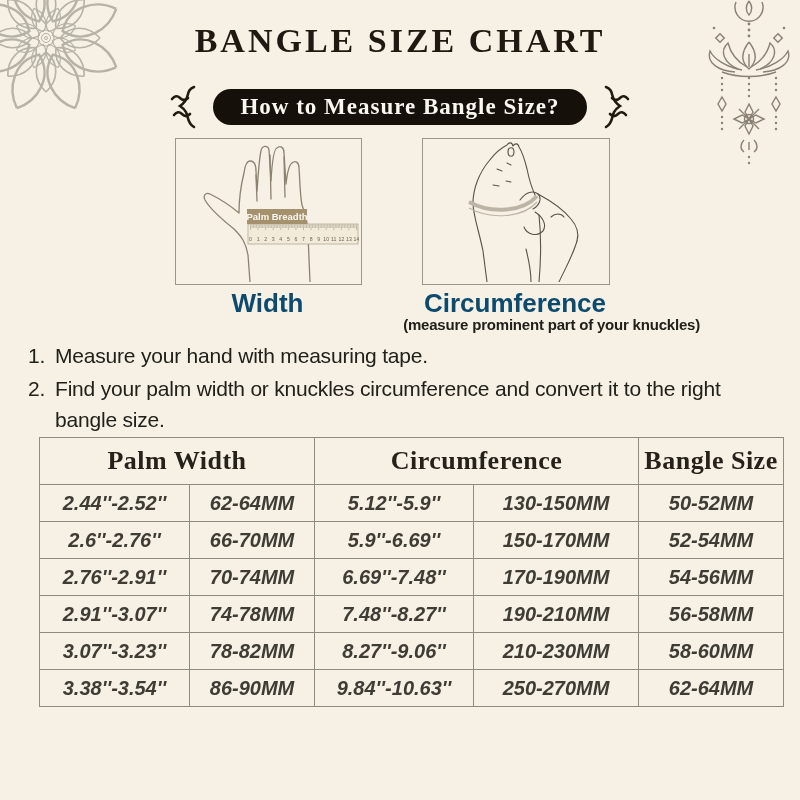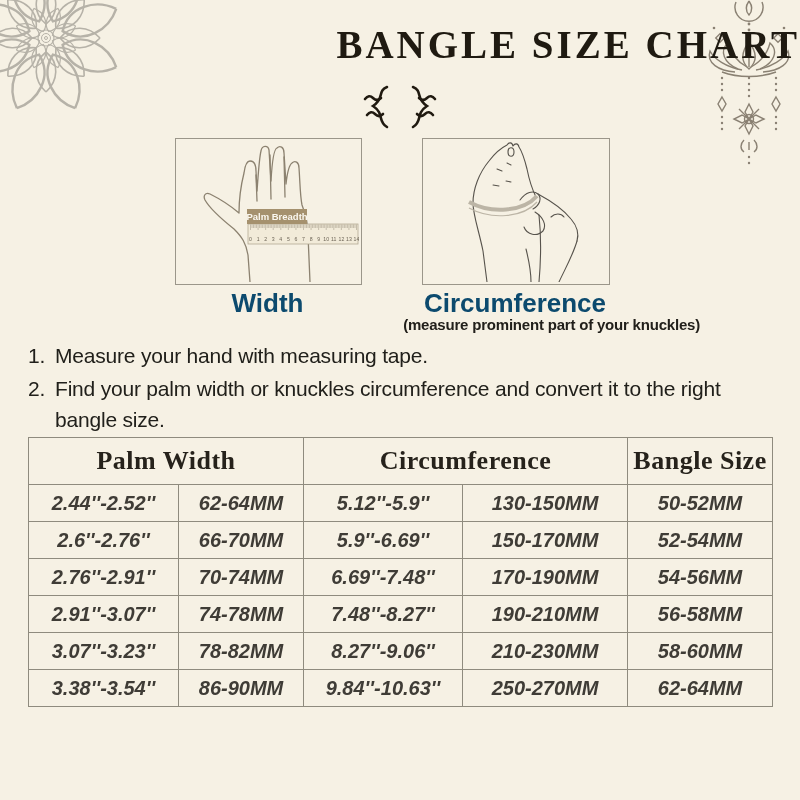--- a/index.html
+++ b/index.html
@@ -5,22 +5,22 @@
   html,body{margin:0;padding:0;}
   body{width:800px;height:800px;overflow:hidden;background:#f6f1e4;
        font-family:"Liberation Sans",sans-serif;}
   .page{position:relative;width:800px;height:800px;overflow:hidden;}
 
   
   .mandala{position:absolute;left:-14px;top:-14px;}
   .lotus{position:absolute;left:662px;top:0;}
 
   
-  .title{position:absolute;top:22px;left:0;width:800px;text-align:right;
-         font-family:"Liberation Serif",serif;font-weight:bold;font-size:39px;
+  .title{position:absolute;top:22px;left:0;width:800px;text-align:center;
+         font-family:"Liberation Serif",serif;font-weight:bold;font-size:34px;
          letter-spacing:3px;color:#1f1a11;}
 
   
   .banner-row{position:absolute;top:84px;left:0;width:800px;display:flex;
               justify-content:center;align-items:center;gap:12px;}
   .pill{background:#15110a;color:#faf7ee;border-radius:20px;padding:5px 27px;
         font-family:"Liberation Serif",serif;font-weight:bold;font-size:23px;
         letter-spacing:1px;white-space:nowrap;}
 
   
@@ -33,21 +33,21 @@
   .subcaption{position:absolute;left:330px;top:316px;width:370px;text-align:right;
               font-weight:bold;font-size:15px;color:#22201b;letter-spacing:-0.2px;}
 
   
   .instructions{position:absolute;left:28px;top:340px;width:748px;
                 font-size:21px;color:#21201b;letter-spacing:-0.2px;}
   .instr{position:relative;padding-left:27px;line-height:31px;margin-bottom:2px;}
   .instr .num{position:absolute;left:0;top:0;}
 
   
-  table.size{position:absolute;left:28px;top:437px;border-collapse:collapse;
+  table.size{position:absolute;left:39px;top:437px;border-collapse:collapse;
              table-layout:fixed;width:744px;}
   table.size th,table.size td{border:1px solid #8f8b7e;text-align:center;padding:0;}
   table.size th{height:46px;font-family:"Liberation Serif",serif;font-weight:bold;
                 font-size:26px;color:#26221b;letter-spacing:0.5px;}
   table.size td{height:36px;font-size:20px;color:#3f3c36;font-weight:bold;font-style:italic;}
 
   svg text{font-family:"Liberation Sans",sans-serif;}
   .art{display:block;}
 </style>
 </head>
@@ -153,20 +153,21 @@
   <div class="title">BANGLE SIZE CHART</div>
 
   <div class="banner-row">
     <svg width="34" height="46" viewBox="0 0 34 46">
       <g stroke="#201a10" fill="none" stroke-width="2.6" stroke-linecap="round">
         <path d="M5,15 Q9,10 13,14 T21,14"></path>
         <path d="M7,31 Q11,26 15,30 T23,30"></path>
         <path d="M27,3 C17,7 25,14 13,22 C25,30 17,37 27,43"></path>
       </g>
     </svg>
+    <div class="pill">How to Measure Bangle Size?</div>
     <svg width="34" height="46" viewBox="0 0 34 46">
       <g transform="translate(34,0) scale(-1,1)" stroke="#201a10" fill="none" stroke-width="2.6" stroke-linecap="round">
         <path d="M5,15 Q9,10 13,14 T21,14"></path>
         <path d="M7,31 Q11,26 15,30 T23,30"></path>
         <path d="M27,3 C17,7 25,14 13,22 C25,30 17,37 27,43"></path>
       </g>
     </svg>
   </div>
 
   <div class="figbox width">

